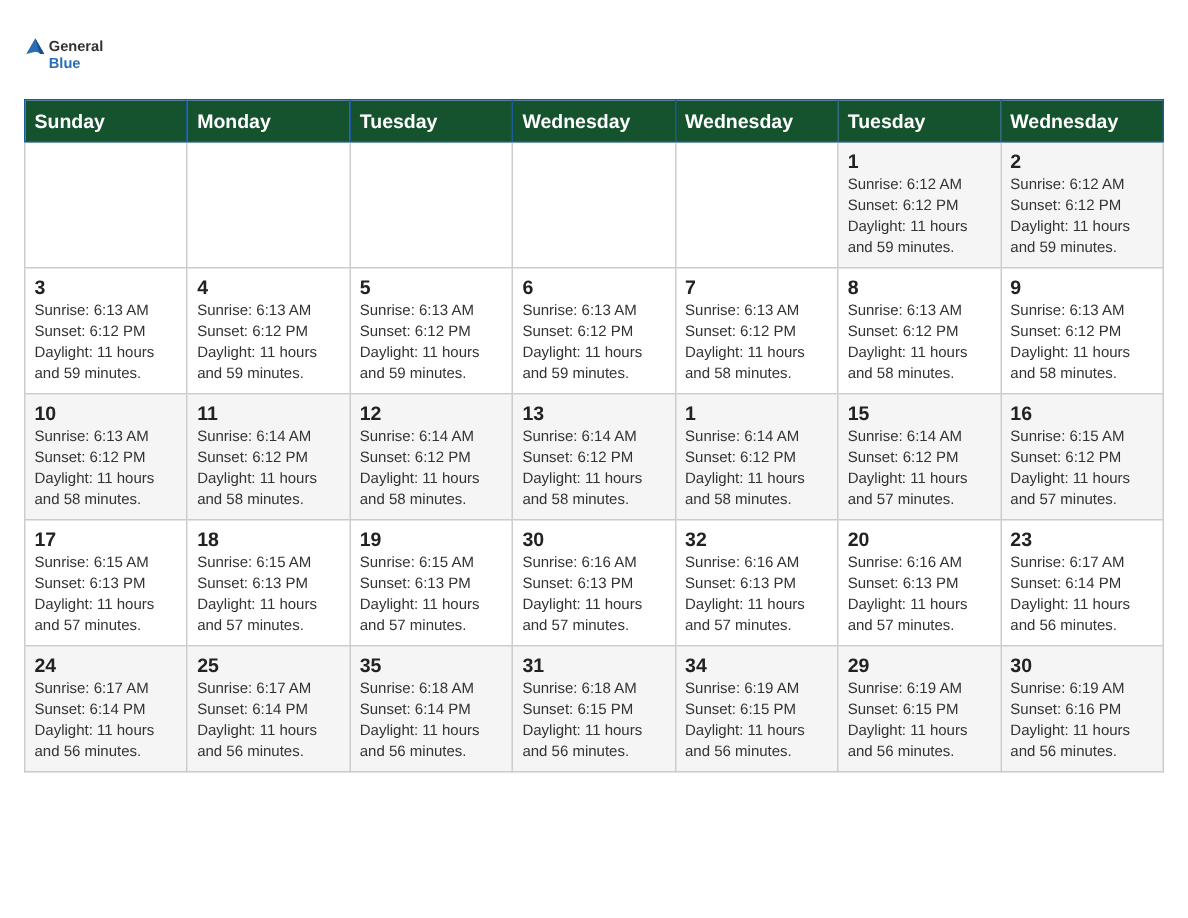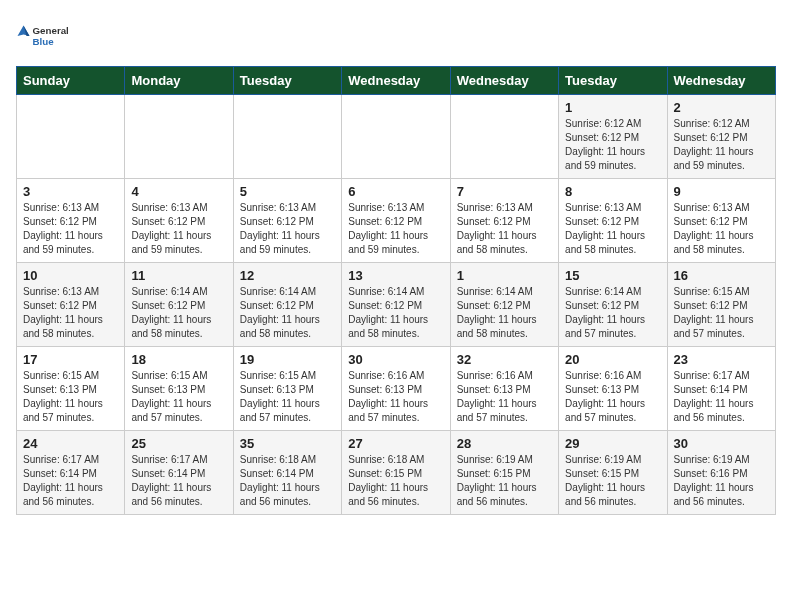--- a/index.html
+++ b/index.html
@@ -273,27 +273,27 @@
 Sunset: 6:14 PM
 Daylight: 11 hours and 56 minutes.</div>
         </td>
         <td>
           <span class="day-number">35</span>
           <div class="day-info" style="white-space: pre-line;">Sunrise: 6:18 AM
 Sunset: 6:14 PM
 Daylight: 11 hours and 56 minutes.</div>
         </td>
         <td>
-          <span class="day-number">27</span>
+          <span class="day-number">31</span>
           <div class="day-info" style="white-space: pre-line;">Sunrise: 6:18 AM
 Sunset: 6:15 PM
 Daylight: 11 hours and 56 minutes.</div>
         </td>
         <td>
-          <span class="day-number">28</span>
+          <span class="day-number">34</span>
           <div class="day-info" style="white-space: pre-line;">Sunrise: 6:19 AM
 Sunset: 6:15 PM
 Daylight: 11 hours and 56 minutes.</div>
         </td>
         <td>
           <span class="day-number">29</span>
           <div class="day-info" style="white-space: pre-line;">Sunrise: 6:19 AM
 Sunset: 6:15 PM
 Daylight: 11 hours and 56 minutes.</div>
         </td>

